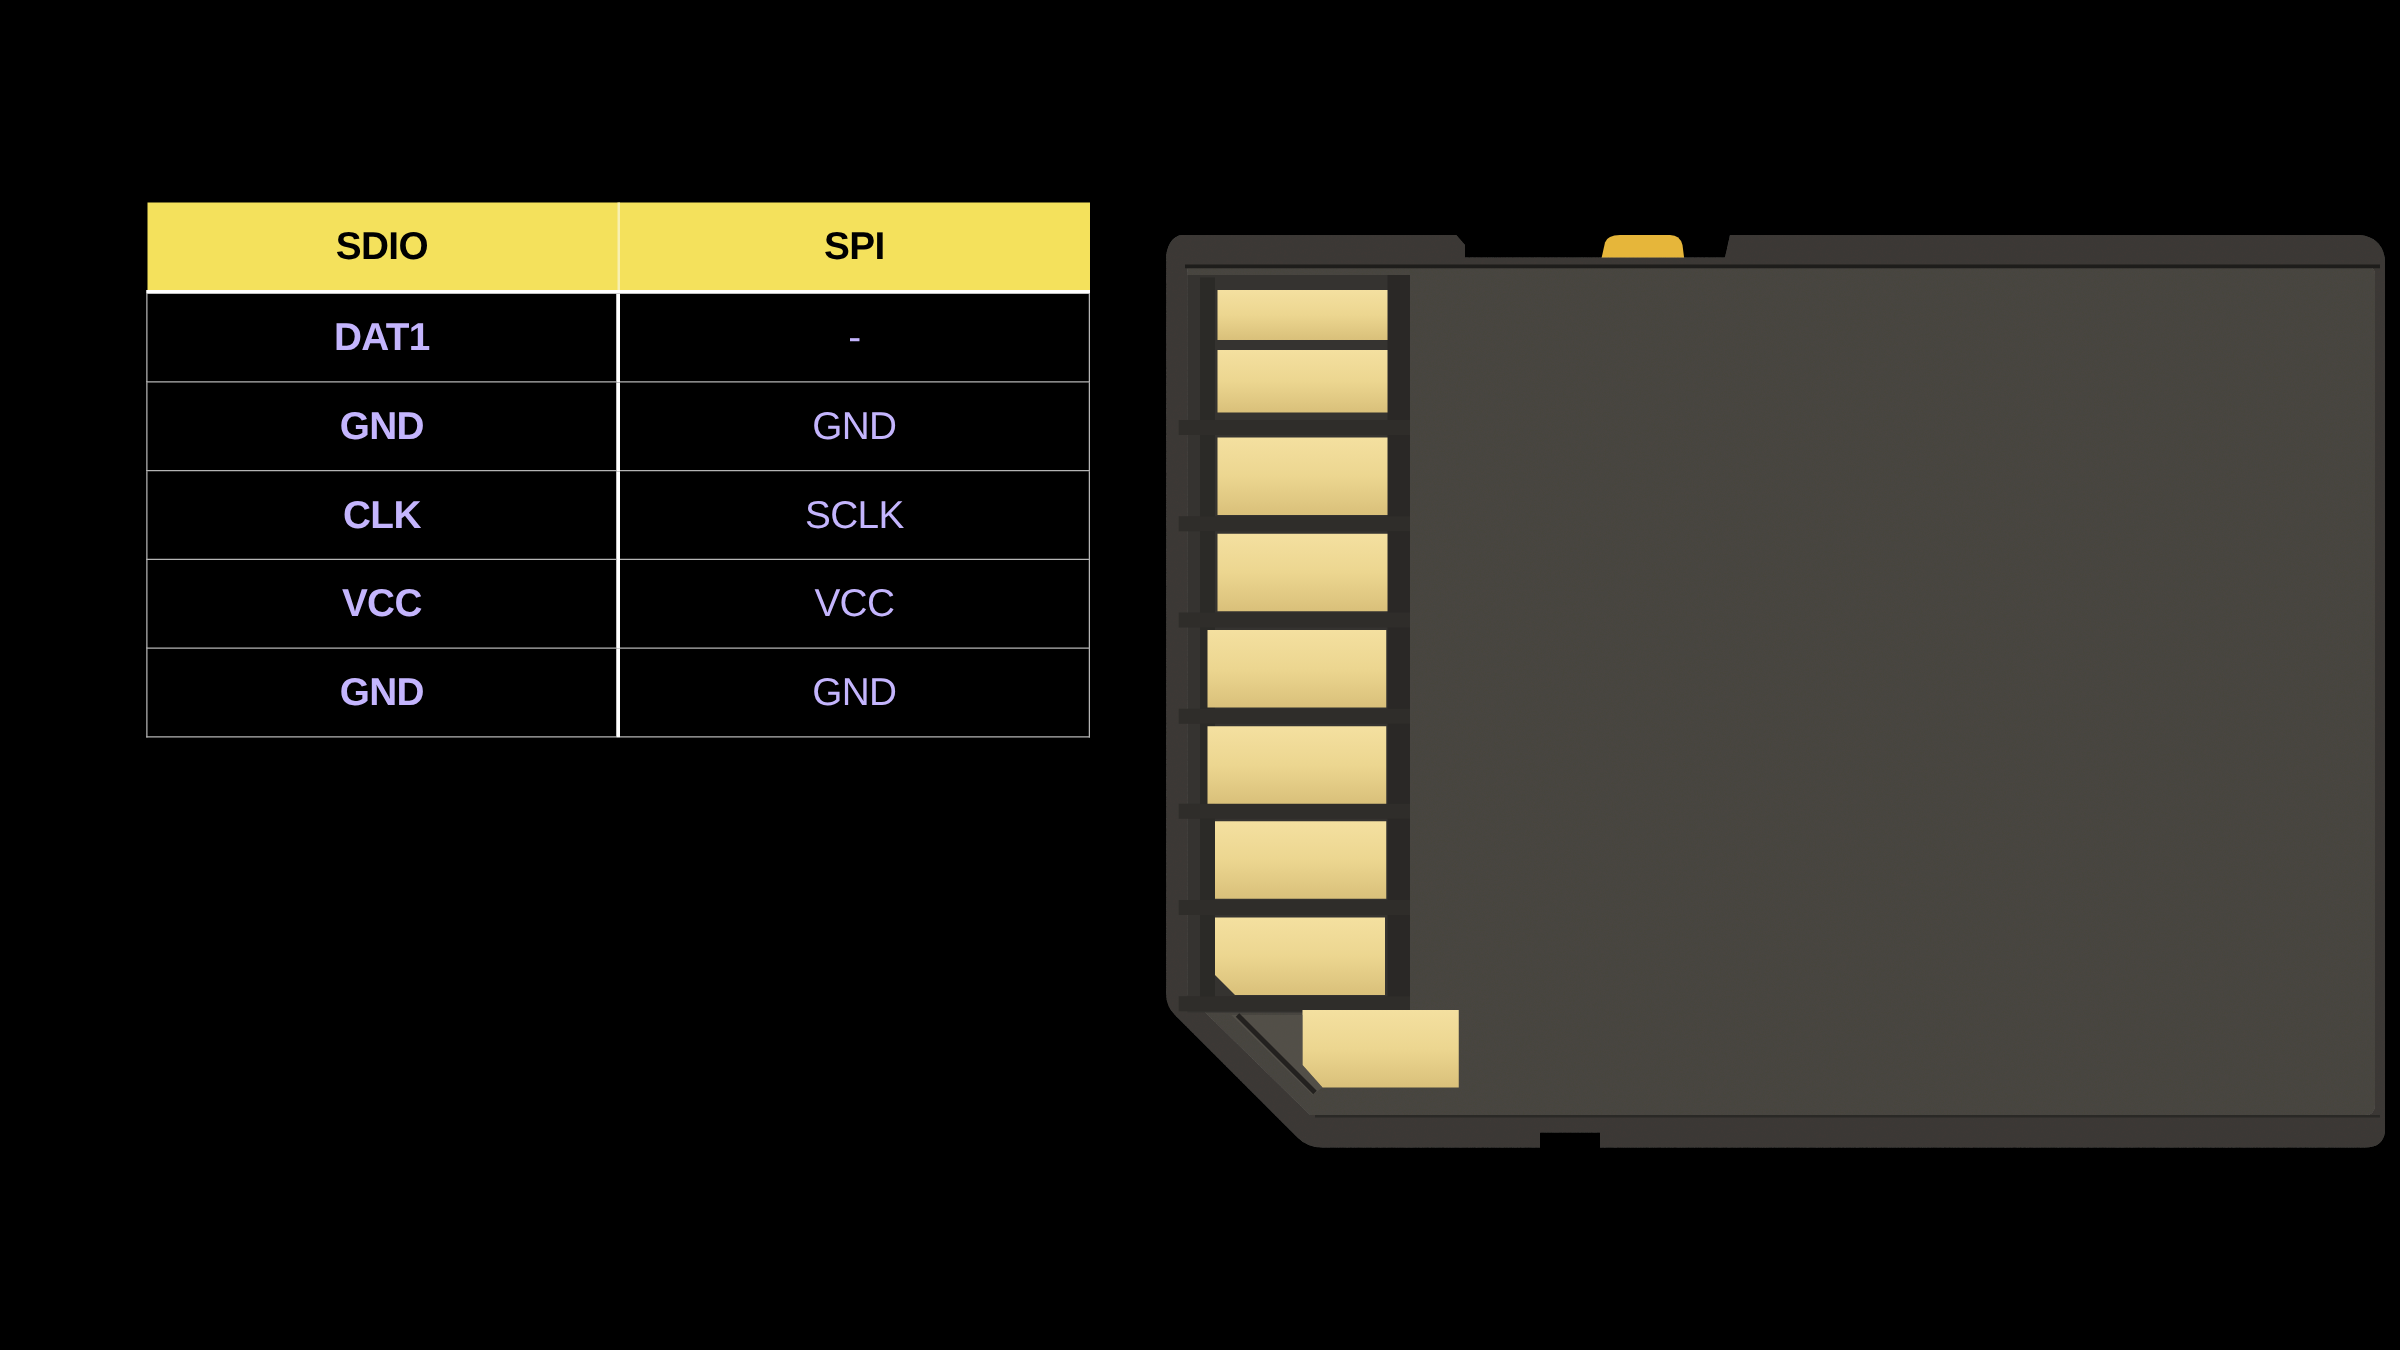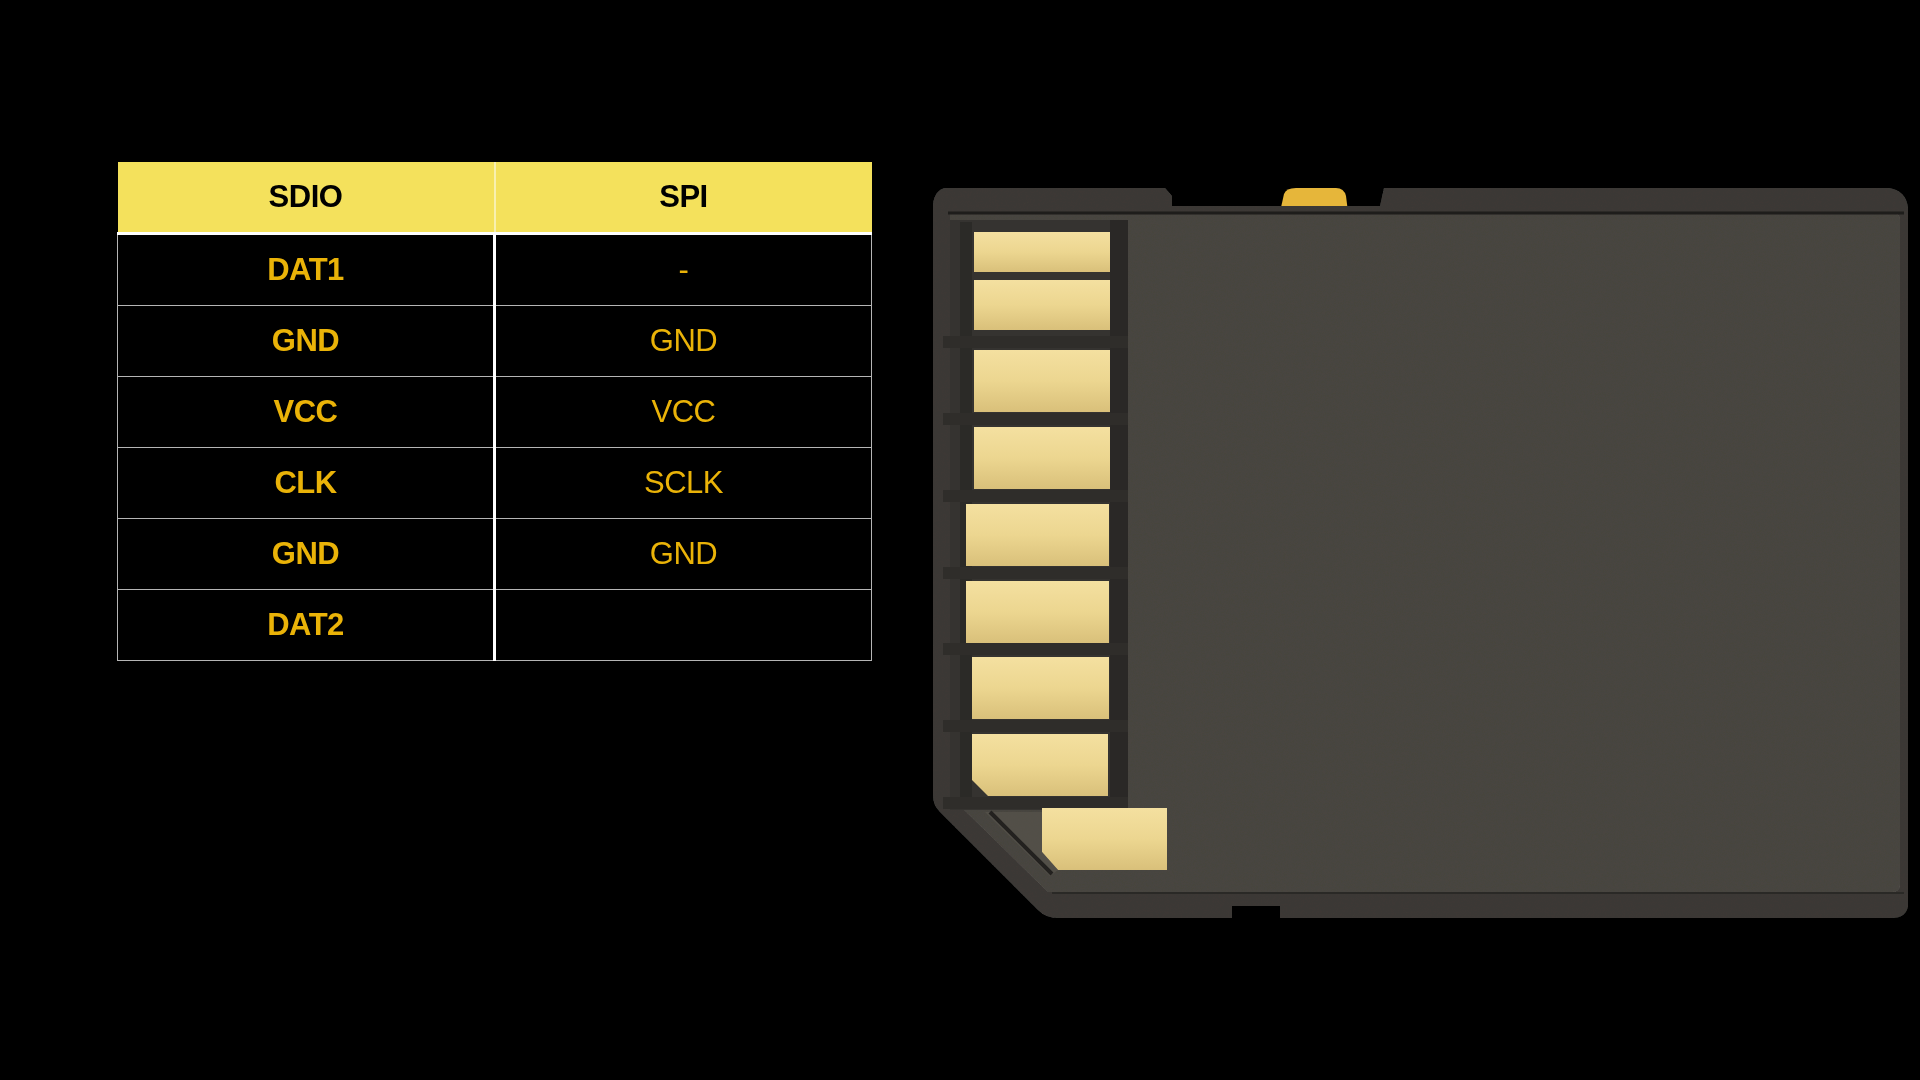--- a/index.html
+++ b/index.html
@@ -14,21 +14,21 @@
   .pin-table th, .pin-table td {
     text-align: center; vertical-align: middle; padding: 0;
     font-size: 31px; letter-spacing: -0.5px; margin-top: 20px;
   }
   .pin-table th {
     background: var(--hdr); color: #000; font-weight: bold; height: 70px;
     border-bottom: 3px solid #fff;
   }
   .pin-table th.c1 { border-right: 2px solid #f8f0b0; }
   .pin-table td {
-    color: #eab308; height: 70px; border: 1.5px solid #b5b5b5;
+    color: #c4b5fd; height: 70px; border: 1.5px solid #b5b5b5;
   }
   .pin-table td.c1 { font-weight: bold; border-right: 3px solid #fff; }
   .pin-table td.c2 { font-weight: normal; }
 
   .card { position: absolute; left: 0; top: 0; width: 1920px; height: 1080px; pointer-events: none; }
 </style>
 </head>
 <body>
 
 <table class="pin-table" style="--hdr:#f4e15c">
@@ -41,34 +41,30 @@
   <tbody>
     <tr>
       <td class="c1">DAT1</td>
       <td class="c2">-</td>
     </tr>
     <tr>
       <td class="c1">GND</td>
       <td class="c2">GND</td>
     </tr>
     <tr>
+      <td class="c1">CLK</td>
+      <td class="c2">SCLK</td>
+    </tr>
+    <tr>
       <td class="c1">VCC</td>
       <td class="c2">VCC</td>
     </tr>
     <tr>
-      <td class="c1">CLK</td>
-      <td class="c2">SCLK</td>
-    </tr>
-    <tr>
       <td class="c1">GND</td>
       <td class="c2">GND</td>
-    </tr>
-    <tr>
-      <td class="c1">DAT2</td>
-      <td class="c2"></td>
     </tr>
   </tbody>
 </table>
 
 <svg class="card" viewBox="0 0 1920 1080" xmlns="http://www.w3.org/2000/svg">
   <defs>
     <filter id="grain" x="0" y="0" width="100%" height="100%">
       <feTurbulence type="fractalNoise" baseFrequency="0.9" numOctaves="2" seed="3" result="n"></feTurbulence>
       <feColorMatrix in="n" type="matrix" values="0 0 0 0 0.5  0 0 0 0 0.49  0 0 0 0 0.47  0 0 0 0.35 0" result="g"></feColorMatrix>
       <feComposite in="g" in2="SourceGraphic" operator="in" result="gi"></feComposite>

